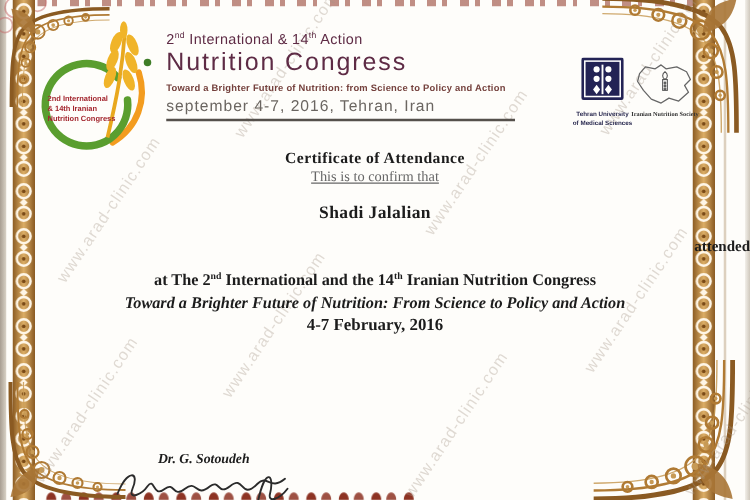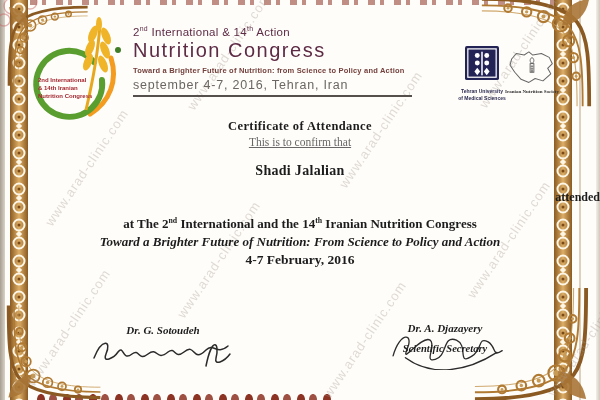--- a/index.html
+++ b/index.html
@@ -58,21 +58,21 @@
   .bodytext{position:absolute;left:0;width:600px;text-align:center;}
   .cert-title{top:119px;font-size:12.5px;font-weight:bold;letter-spacing:.4px;}
   .confirm{top:136px;font-size:11.5px;color:#676767;text-decoration:underline;}
   .attendee{top:163px;font-size:14px;font-weight:bold;letter-spacing:.3px;}
   .attended{top:190px;font-size:12px;font-weight:bold;text-align:right;}
   .b-line1{top:216px;font-size:13px;font-weight:bold;}
   .b-line2{top:234px;font-size:13px;font-weight:bold;font-style:italic;}
   .b-line3{top:252px;font-size:13.5px;font-weight:bold;}
   .b-line4{top:269px;font-size:13.5px;font-weight:bold;}
   
-  .sig{position:absolute;text-align:center;}
+  .sig{position:absolute;text-align:center;margin-top:37px;}
   .sig-1{left:78px;top:324px;width:170px;}
   .sig-2{left:225px;top:322px;width:160px;}
   .sig-3{left:365px;top:322px;width:160px;}
   .sig-name{font-size:11px;font-weight:bold;font-style:italic;position:relative;z-index:2;}
   .sig-title{font-size:10.5px;font-weight:bold;font-style:italic;margin-top:9px;position:relative;z-index:2;}
   .scribble{position:absolute;left:0;top:4px;width:100%;height:44px;z-index:1;}
   .scribble path{fill:none;stroke:#2b2b2b;stroke-width:1.5;stroke-linecap:round;}
 </style>
 </head>
 <body>
@@ -256,22 +256,14 @@
 
   <div class="sig sig-1">
     <div class="sig-name">Dr. G. Sotoudeh</div>
     <svg class="scribble" viewBox="0 0 150 44">
       <path d="M6,30 C14,10 24,12 18,26 C14,36 26,30 30,24 C36,16 34,34 44,26 C52,20 50,34 60,26 C70,18 68,34 80,24 C88,18 86,32 96,24 C108,14 104,36 118,22 C126,14 128,28 140,18"></path>
       <path d="M118,38 C124,8 132,14 128,30 C126,38 136,34 142,26"></path>
     </svg>
   </div>
 
 
-  <div class="sig sig-3">
-    <div class="sig-name">Dr. A. Djazayery</div>
-    <svg class="scribble" viewBox="0 0 150 50">
-      <path d="M16,34 C24,6 40,8 32,26 C24,46 48,10 58,16 C66,22 50,42 64,38 C78,34 72,10 88,16 C102,22 88,46 106,34 C118,26 112,12 124,18 C134,24 128,36 140,28"></path>
-      <path d="M30,36 C60,58 100,52 134,30"></path>
-    </svg>
-    <div class="sig-title">Scientific Secretary</div>
-  </div>
 
 </div>
 
 </body></html>

